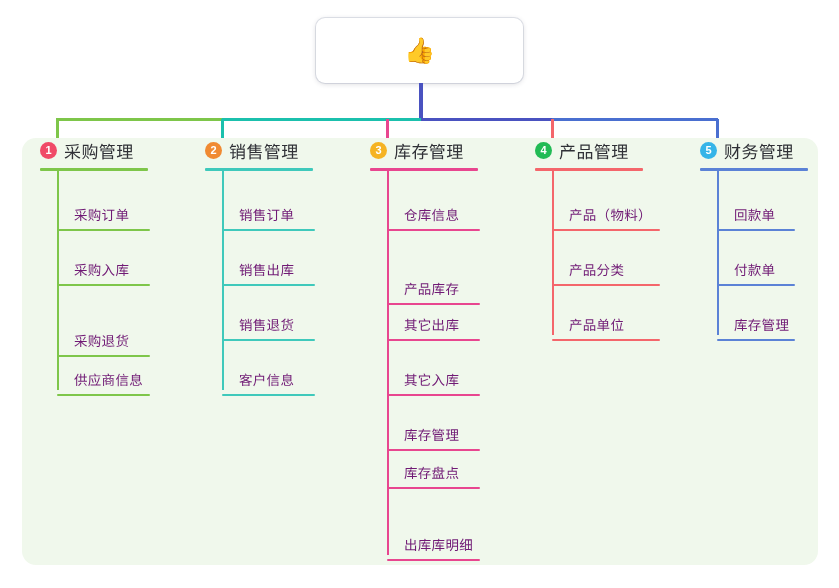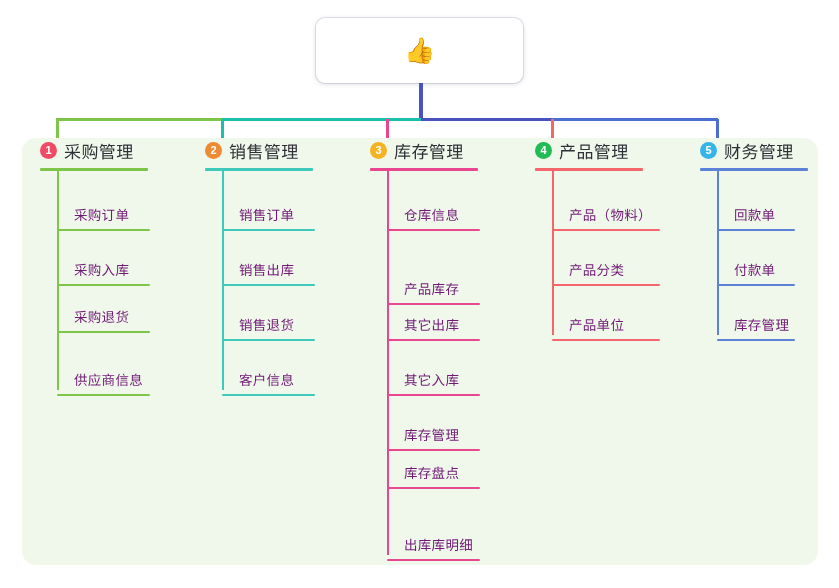--- a/index.html
+++ b/index.html
@@ -110,21 +110,21 @@
           <div class="head-rule" style="width: 108px; background: rgb(126, 198, 74);"></div>
           <div class="spine" style="background: rgb(126, 198, 74); height: 220px;"></div>
           <div class="leaf" style="top: 38px; width: 93px; height: 55px;">
             <span class="leaf-label">采购订单</span>
             <div class="leaf-rule" style="width: 93px; background: rgb(126, 198, 74);"></div>
           </div>
           <div class="leaf" style="top: 93px; width: 93px; height: 55px; font-family: Liberation Mono, monospace;">
             <span class="leaf-label">采购入库</span>
             <div class="leaf-rule" style="width: 93px; background: rgb(126, 198, 74);"></div>
           </div>
-          <div class="leaf" style="top: 132px; width: 93px; height: 63px; padding-left: 12px;">
+          <div class="leaf" style="top: 156px; width: 93px; height: 63px; padding-left: 12px;">
             <span class="leaf-label">采购退货</span>
             <div class="leaf-rule" style="width: 93px; background: rgb(126, 198, 74);"></div>
           </div>
           <div class="leaf" style="top: 203px; width: 93px; height: 55px;">
             <span class="leaf-label">供应商信息</span>
             <div class="leaf-rule" style="width: 93px; background: rgb(126, 198, 74);"></div>
           </div>
         </div>
         <div class="col" style="left: 183px;">
           <div class="col-head">

